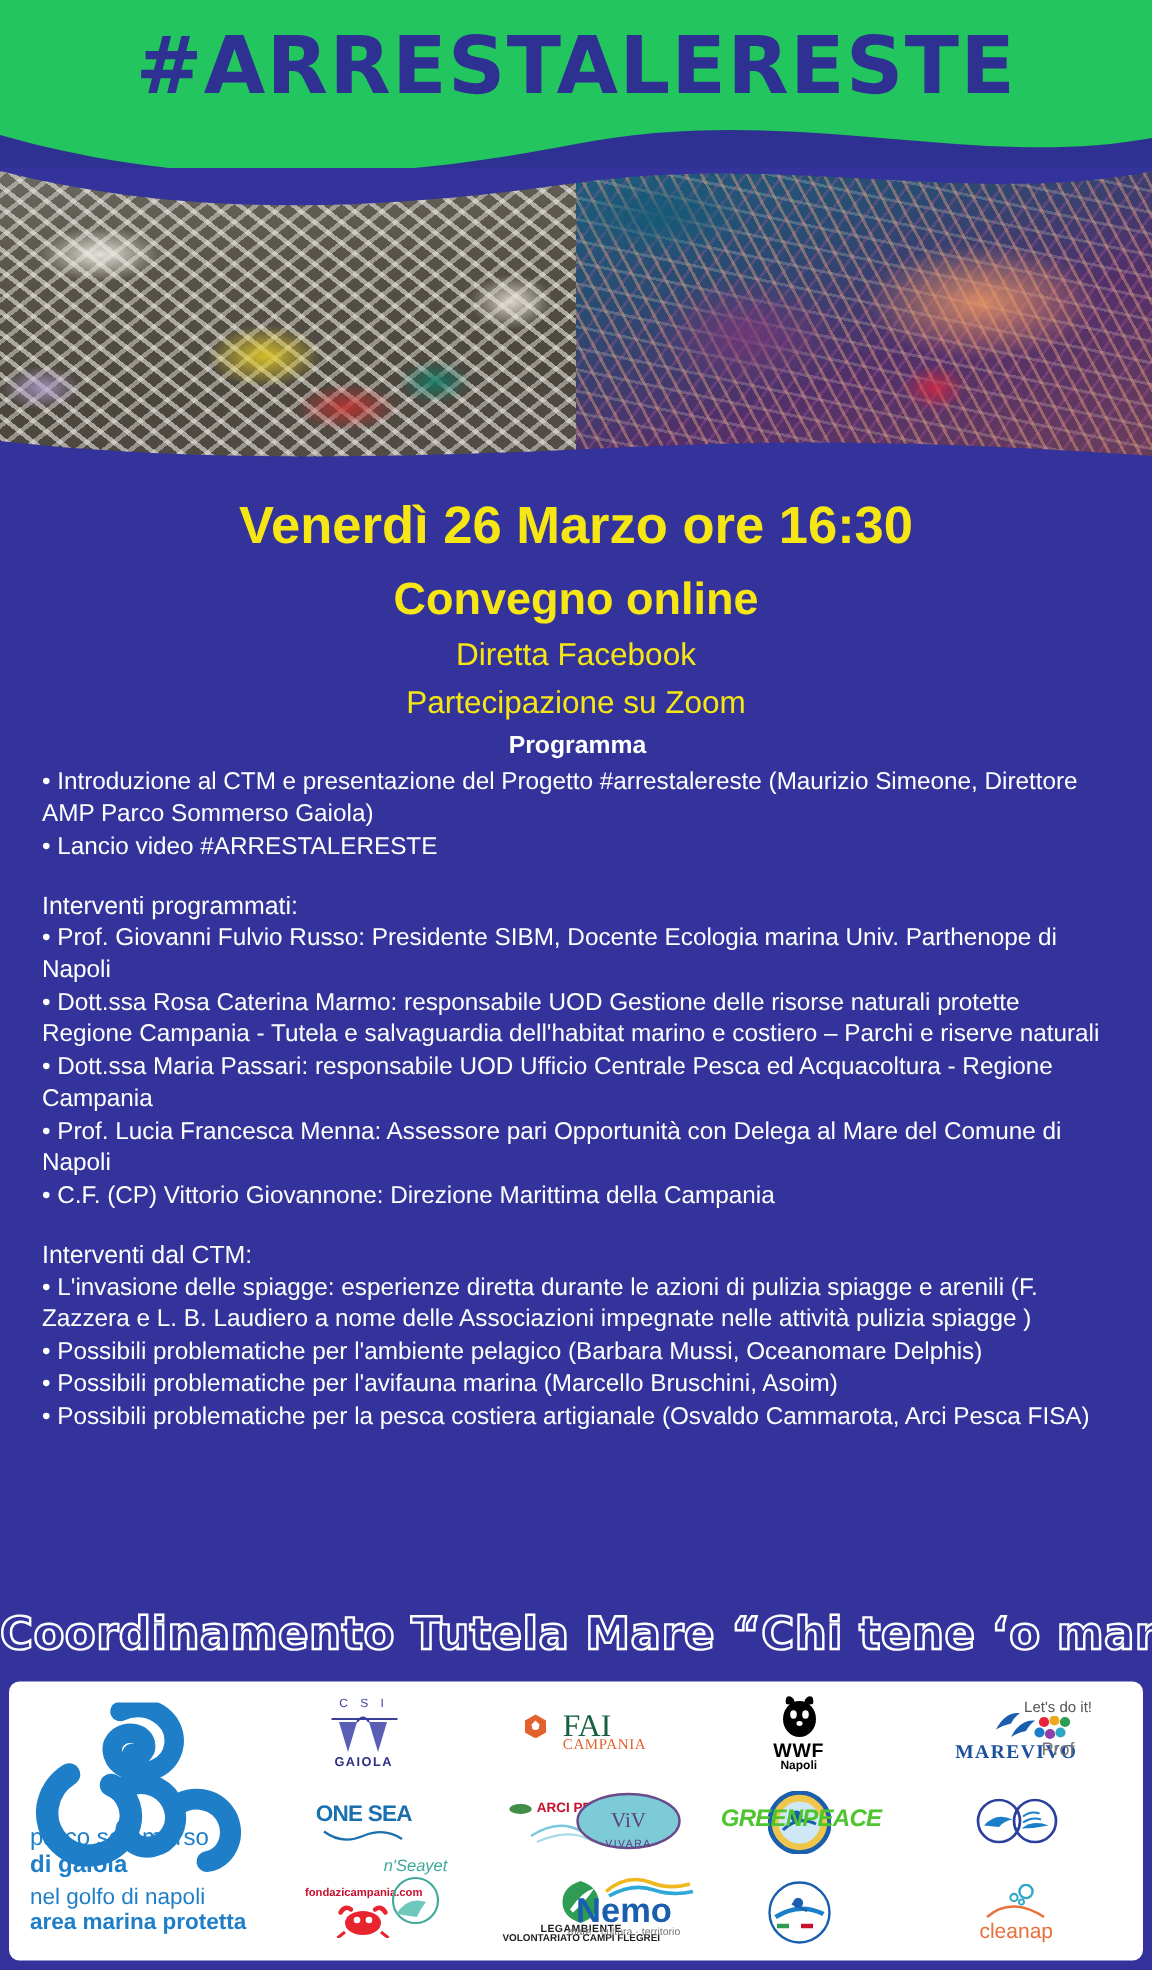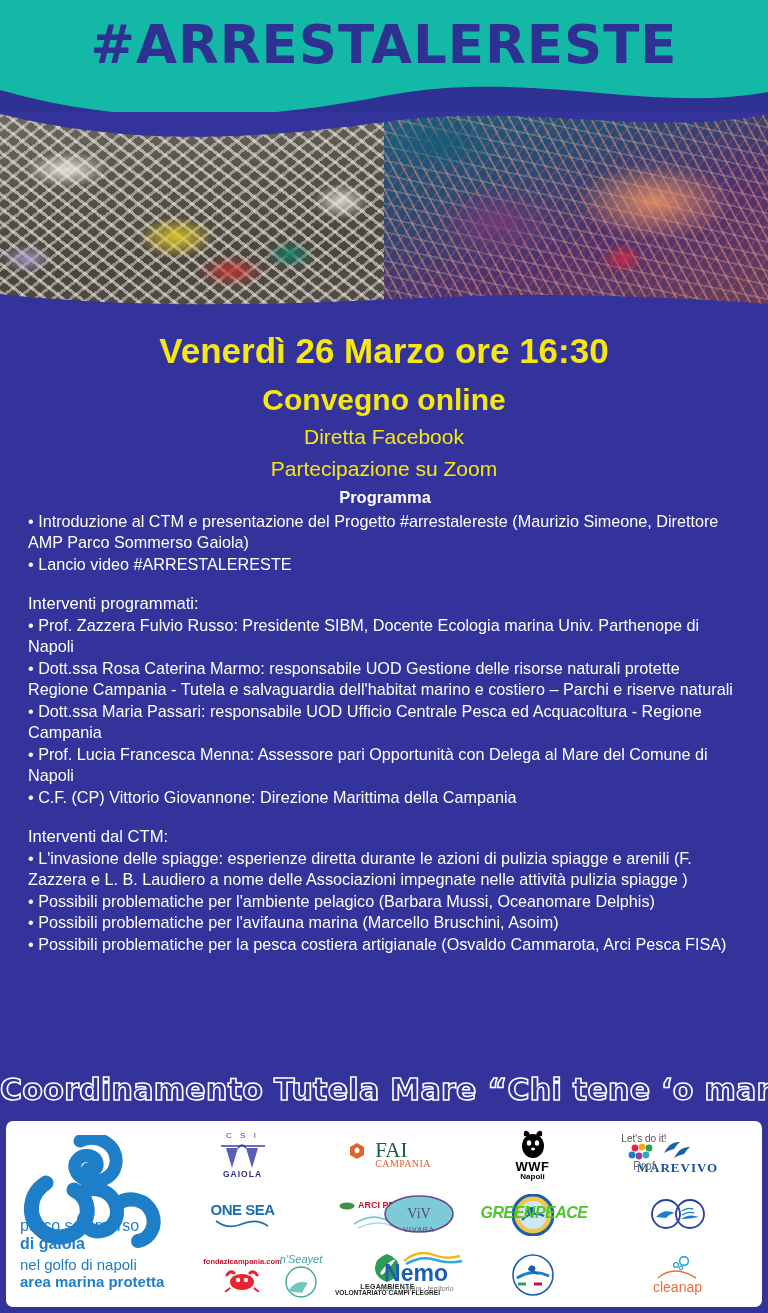--- a/index.html
+++ b/index.html
@@ -6,21 +6,21 @@
   body{
     width:768px;height:1313px;
     background:#33339b;
     font-family:"Liberation Sans", sans-serif;
     overflow:hidden;
     position:relative;
   }
   .poster{position:relative;width:768px;height:1313px;background:#33339b;overflow:hidden;}
 
   
-  .header{position:absolute;left:0;top:0;width:768px;height:112px;background:#14b8a6;}
+  .header{position:absolute;left:0;top:0;width:768px;height:112px;background:#22c55e;}
   .title{
     position:absolute;left:0;top:14px;width:768px;text-align:center;
     font-size:53px;letter-spacing:1px;font-weight:bold;color:#2e3192;
     font-family:"DejaVu Sans", sans-serif;
     white-space:nowrap;
   }
   .wave-top{position:absolute;left:0;top:84px;width:768px;height:42px;}
 
   
   .photoband{position:absolute;left:0;top:112px;width:768px;height:198px;overflow:hidden;}
@@ -136,21 +136,21 @@
     <div class="h3">Partecipazione su Zoom</div>
   </div>
 
   <div class="body">
     <div class="prog-title">Programma</div>
     <p class="bullet">• Introduzione al CTM e presentazione del Progetto #arrestalereste (Maurizio Simeone, Direttore AMP Parco Sommerso Gaiola)</p>
     <p class="bullet">• Lancio video #ARRESTALERESTE</p>
 
     <div class="gap"></div>
     <p class="sec-head">Interventi programmati:</p>
-    <p class="bullet">• Prof. Zazzera Fulvio Russo: Presidente SIBM, Docente Ecologia marina Univ. Parthenope di Napoli</p>
+    <p class="bullet">• Prof. Giovanni Fulvio Russo: Presidente SIBM, Docente Ecologia marina Univ. Parthenope di Napoli</p>
     <p class="bullet">• Dott.ssa Rosa Caterina Marmo: responsabile UOD Gestione delle risorse naturali protette Regione Campania - Tutela e salvaguardia dell'habitat marino e costiero – Parchi e riserve naturali</p>
     <p class="bullet">• Dott.ssa Maria Passari: responsabile UOD Ufficio Centrale Pesca ed Acquacoltura - Regione Campania</p>
     <p class="bullet">• Prof. Lucia Francesca Menna: Assessore pari Opportunità con Delega al Mare del Comune di Napoli</p>
     <p class="bullet">• C.F. (CP) Vittorio Giovannone: Direzione Marittima della Campania</p>
 
     <div class="gap"></div>
     <p class="sec-head">Interventi dal CTM:</p>
     <p class="bullet">• L'invasione delle spiagge: esperienze diretta durante le azioni di pulizia spiagge e arenili (F. Zazzera e L. B. Laudiero a nome delle Associazioni impegnate nelle attività  pulizia spiagge )</p>
     <p class="bullet">• Possibili problematiche per l'ambiente pelagico (Barbara Mussi, Oceanomare Delphis)</p>
     <p class="bullet">• Possibili problematiche per l'avifauna marina (Marcello Bruschini, Asoim)</p>
@@ -320,21 +320,21 @@
               <circle cx="22" cy="9" r="2.4" fill="none" stroke="#2fa8c8" stroke-width="1.4"></circle>
               <circle cx="27" cy="12" r="1.7" fill="none" stroke="#2fa8c8" stroke-width="1.2"></circle>
               <path d="M4 22 q16,-14 38,0" fill="none" stroke="#e8703a" stroke-width="1.6"></path>
             </svg>
           <div style="font-size:14px;color:#e8703a;">cleanap</div>
         </div>
       </div>
 
     </div>
 
-    <div style="position:absolute;left:588px;top:6px;width:100px;height:52px;display:flex;align-items:center;justify-content:center;" class="cell">
+    <div style="position:absolute;left:622px;top:6px;width:100px;height:52px;display:flex;align-items:center;justify-content:flex-end;" class="cell">
       <div class="lg">
         <div style="display:flex;align-items:center;gap:2px;">
           <span style="font-size:10px;color:#555;">Let's   do it!</span>
         </div>
         <svg width="34" height="16" viewBox="0 0 34 16">
             <circle cx="8" cy="4" r="3.4" fill="#e8243a"></circle>
             <circle cx="15" cy="3" r="3.4" fill="#f0a81e"></circle>
             <circle cx="22" cy="4" r="3.4" fill="#2e9c52"></circle>
             <circle cx="5" cy="11" r="3.4" fill="#1a7fc8"></circle>
             <circle cx="12" cy="12" r="3.4" fill="#8e3fa8"></circle>
@@ -351,21 +351,21 @@
             <text x="36" y="24" font-size="14" font-family="'Liberation Serif',serif" fill="#5a3f7a" text-anchor="middle">ViV</text>
           </svg>
         <div style="font-size:7px;color:#5a3f7a;letter-spacing:1px;margin-top:-8px;">VIVARA</div>
       </div>
     </div>
 
     <div style="position:absolute;left:468px;top:70px;width:120px;height:44px;display:flex;align-items:center;justify-content:center;" class="cell">
       <div style="font-weight:bold;font-style:italic;font-size:16px;color:#4ec42e;letter-spacing:-.5px;">GREENPEACE</div>
     </div>
 
-    <div style="position:absolute;left:240px;top:118px;width:110px;height:60px;display:flex;align-items:flex-end;justify-content:center;" class="cell">
+    <div style="position:absolute;left:216px;top:118px;width:110px;height:60px;display:flex;align-items:flex-start;justify-content:center;" class="cell">
       <div class="lg">
         <div style="font-size:11px;color:#3fa898;font-style:italic;">n'Seayet</div>
         <svg width="46" height="34" viewBox="0 0 46 34">
             <circle cx="23" cy="17" r="15" fill="none" stroke="#3fa898" stroke-width="1.4"></circle>
             <path d="M10 26 q8,-12 20,-8 q-4,5 -6,10 Z" fill="#6fc8bc"></path>
           </svg>
       </div>
     </div>
 
     <div style="position:absolute;left:340px;top:122px;width:140px;height:56px;display:flex;align-items:center;justify-content:center;" class="cell">

